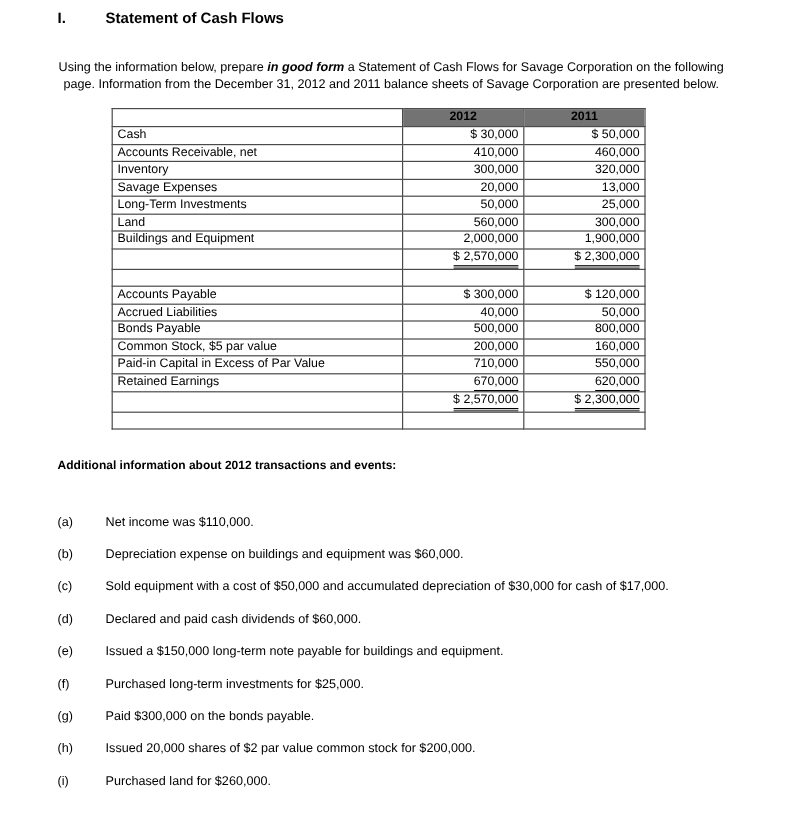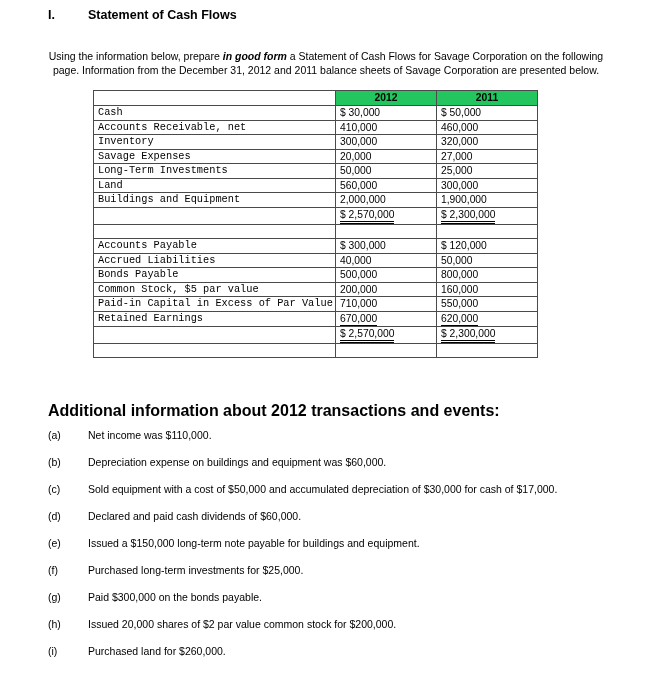--- a/index.html
+++ b/index.html
@@ -77,34 +77,34 @@
   table.bs td {
     border: 1px solid #4a4a4a;
     padding: 0 4px;
     height: 13.5px;
     line-height: 13.5px;
     vertical-align: middle;
     overflow: hidden;
     white-space: nowrap;
   }
   table.bs thead th {
-    background: #22c55e;
+    background: #737373;
     font-weight: bold;
     text-align: center;
     height: 14px;
     line-height: 14px;
   }
   table.bs thead th.hdr-blank {
     background: #ffffff;
   }
   td.label {
     text-align: left;
-    font-family: Liberation Mono, monospace;
   }
   td.num {
+    text-align: right;
     padding-right: 6px;
   }
   
   td.num .ul {
     display: inline-block;
     border-bottom: 1px solid #000;
     padding-bottom: 0px;
     line-height: 12px;
   }
   
@@ -115,22 +115,22 @@
     line-height: 12px;
   }
   tr.spacer td {
     height: 13.5px;
   }
 
   
   .addl-title {
     position: absolute;
     left: 48px;
-    top: 402px;
-    font-size: 16px;
+    top: 383px;
+    font-size: 10px;
     font-weight: bold;
   }
   .items {
     position: absolute;
     left: 48px;
     top: 428px;
     width: 560px;
     font-size: 10.5px;
   }
   .item {
@@ -186,21 +186,21 @@
             <td class="num">460,000</td>
           </tr>
           <tr>
             <td class="label">Inventory</td>
             <td class="num">300,000</td>
             <td class="num">320,000</td>
           </tr>
           <tr>
             <td class="label">Savage Expenses</td>
             <td class="num">20,000</td>
-            <td class="num">27,000</td>
+            <td class="num">13,000</td>
           </tr>
           <tr>
             <td class="label">Long-Term Investments</td>
             <td class="num">50,000</td>
             <td class="num">25,000</td>
           </tr>
           <tr>
             <td class="label">Land</td>
             <td class="num">560,000</td>
             <td class="num">300,000</td>

